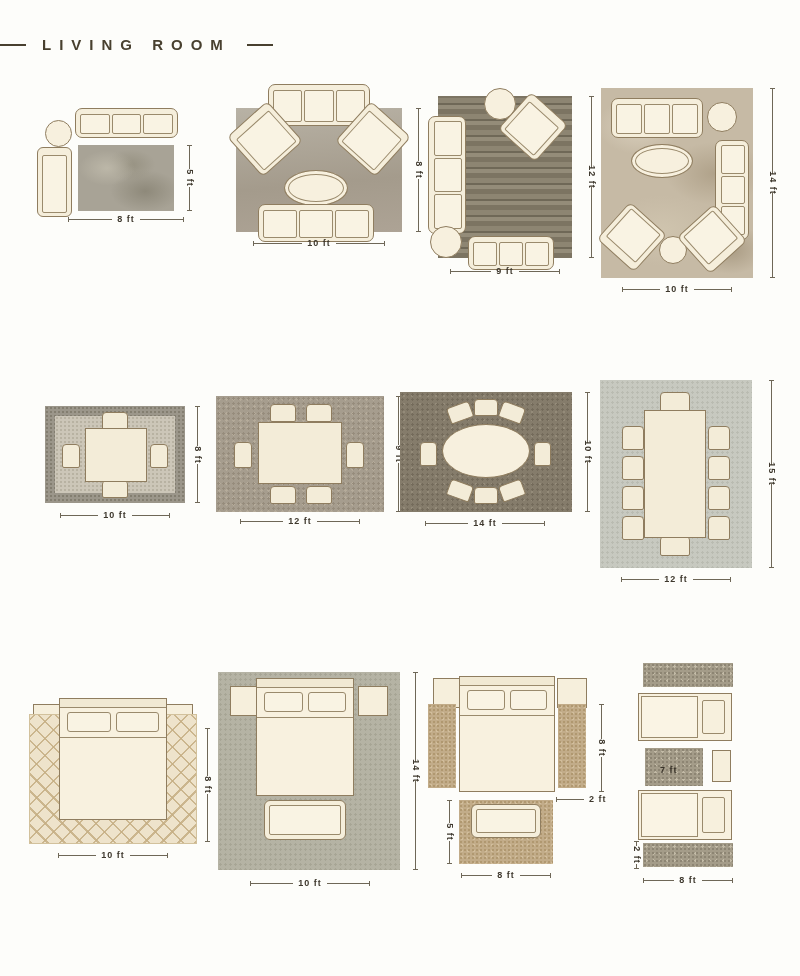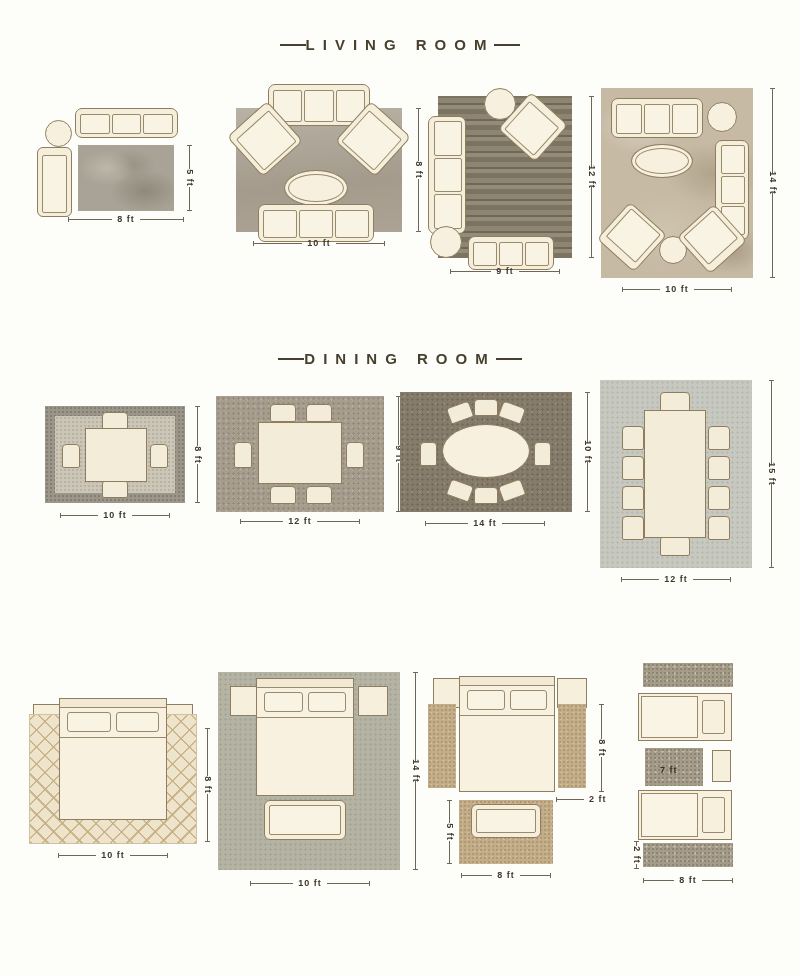--- a/index.html
+++ b/index.html
@@ -2,21 +2,21 @@
 <html><head>
 <meta charset="utf-8">
 <style>
   html,body{margin:0;padding:0;background:#ffffff;}
   .canvas{position:relative;width:800px;height:976px;background:#fdfdfa;overflow:hidden;
           font-family:"Liberation Sans",sans-serif;}
   .abs{position:absolute;box-sizing:border-box;}
   .layout{position:absolute;}
 
   
-  .stitle{position:absolute;left:0;width:100%;display:flex;align-items:center;justify-content:center;gap:0;}
+  .stitle{position:absolute;left:0;width:100%;display:flex;align-items:center;gap:16px;}
   .stitle .ttl{font-weight:bold;font-size:15px;letter-spacing:8px;color:#48402f;}
   .stitle .dash{width:26px;height:2px;background:#48402f;}
 
   
   .hdim{position:absolute;display:flex;align-items:center;gap:5px;color:#3e382d;
         font-size:9px;font-weight:bold;letter-spacing:1px;white-space:nowrap;}
   .hdim .ln{height:1px;background:#6e6757;flex:1;position:relative;}
   .hdim .ln:first-child::before{content:"";position:absolute;left:0;top:-2px;width:1px;height:5px;background:#6e6757;}
   .hdim .ln:last-child::after{content:"";position:absolute;right:0;top:-2px;width:1px;height:5px;background:#6e6757;}
   .vdim{position:absolute;display:flex;flex-direction:column;align-items:center;gap:4px;color:#3e382d;
@@ -206,25 +206,20 @@
         <span class="txt">14 ft</span>
         <span class="ln"></span>
       </div>
     <div class="hdim" style="left:27px;top:204px;width:110px">
       <span class="ln"></span>
         <span>10 ft</span>
         <span class="ln"></span>
       </div>
   </div>
 
-  <div class="stitle" style="top:350px">
-    <span class="dash"></span>
-    <span class="ttl">DINING ROOM</span>
-    <span class="dash"></span>
-  </div>
 
   <div class="layout" style="left:42px;top:402px;width:155px;height:125px">
     <div class="abs rug rug-dr1" style="left:3px;top:4px;width:140px;height:97px">
         <div class="dr1-in"></div>
       </div>
     <div class="abs dchair" style="left:60px;top:10px;width:26px;height:18px"></div>
     <div class="abs dchair" style="left:60px;top:78px;width:26px;height:18px"></div>
     <div class="abs dchair" style="left:20px;top:42px;width:18px;height:24px"></div>
     <div class="abs dchair" style="left:108px;top:42px;width:18px;height:24px"></div>
     <div class="abs dtable" style="left:43px;top:26px;width:62px;height:54px"></div>

